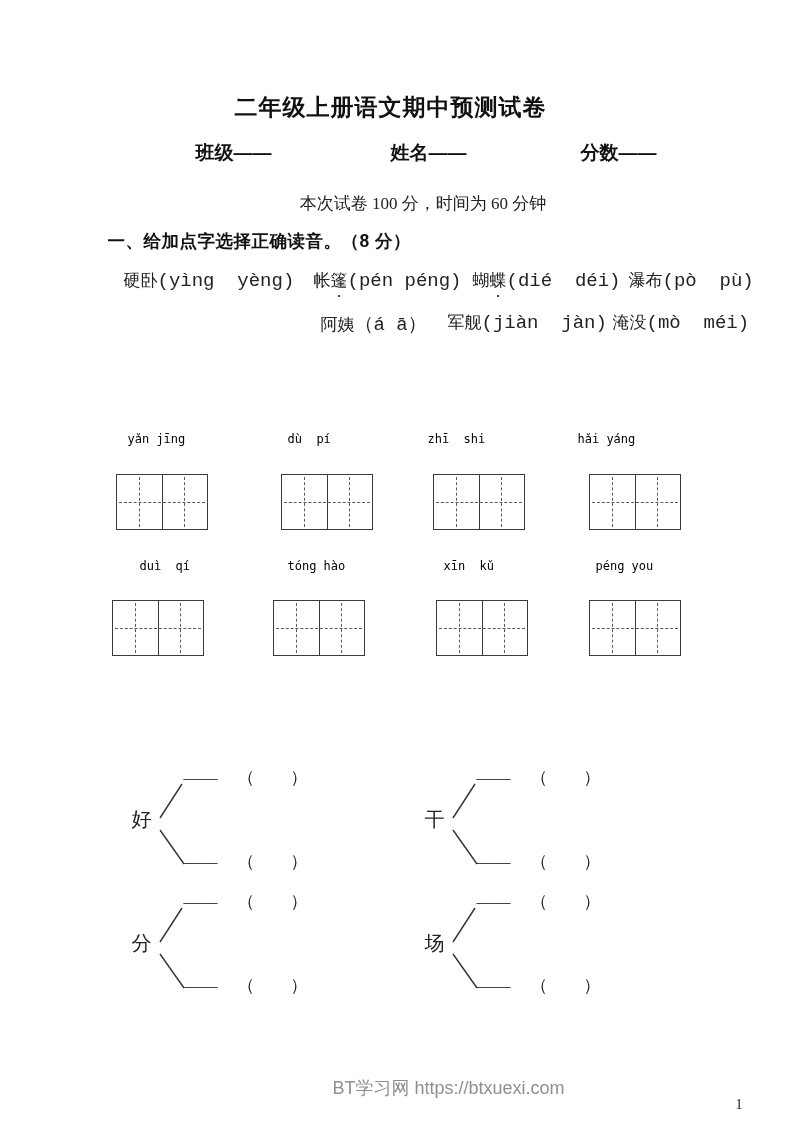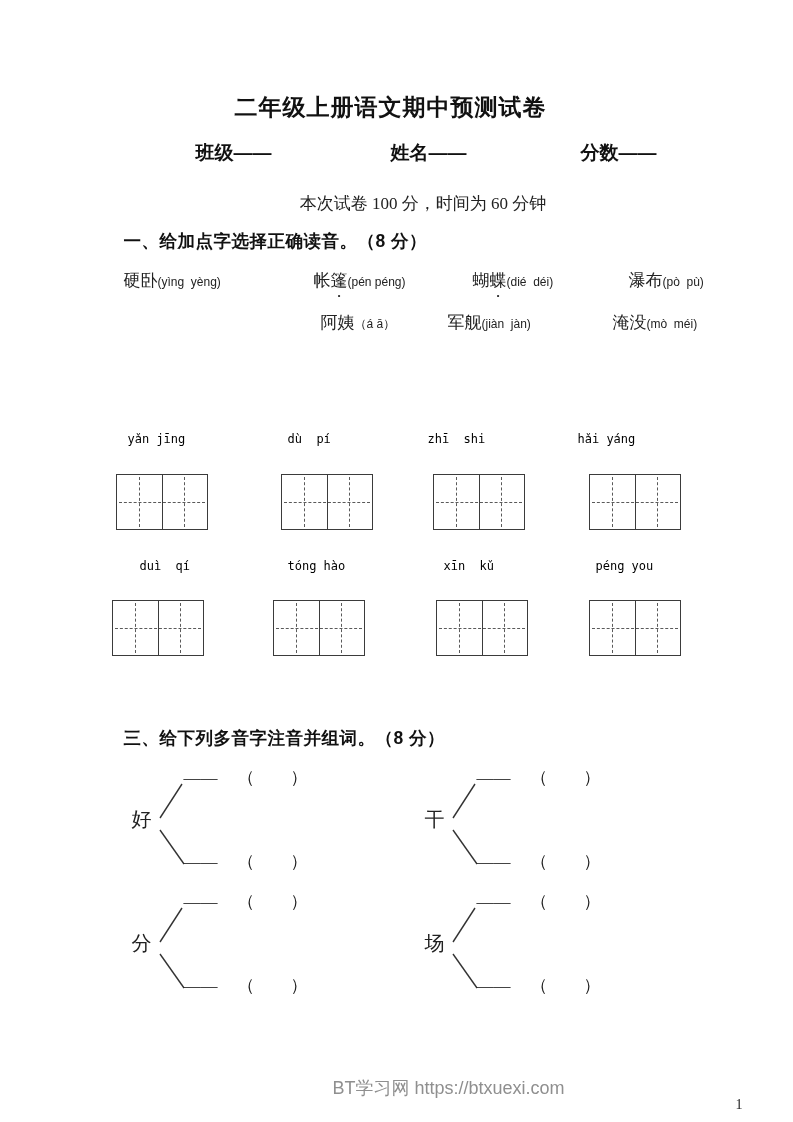--- a/index.html
+++ b/index.html
@@ -19,21 +19,21 @@
 
   .sec-heading { font-size:17.5px; color:#111; letter-spacing:0.5px; }
 
   .s1item { font-size:17px; white-space:pre; color:#222; }
   .s1item .wpre, .s1item .dotchar { font-size:17px; }
   .dotchar { position:relative; display:inline-block; }
   .dotchar:not(:empty)::after {
     content:"•"; position:absolute; left:50%; transform:translateX(-50%);
     bottom:-9px; font-size:9px; color:#222; line-height:1;
   }
-  .s1item .pinyin { font-family:Liberation Sans, sans-serif; font-size:12px; white-space:pre; }
+  .s1item .pinyin { font-family:Liberation Mono, monospace; font-size:19px; white-space:pre; }
 
   .s2pinyin { font-size:12px; white-space:pre; color:#000000; font-family:"DejaVu Sans Mono","Liberation Mono",monospace; }
 
   .tian { position:absolute; width:92px; height:56px; border:1.6px solid #3b3b3b; background:#fff; }
   .tian i { display:block; }
   .tian .v-solid { position:absolute; left:50%; top:0; bottom:0; width:0; border-left:1.6px solid #3b3b3b; }
   .tian .v-dash  { position:absolute; top:2px; bottom:2px; width:0; border-left:1.4px dashed #5a5a5a; }
   .tian .v-dash.d1 { left:25%; } .tian .v-dash.d2 { left:75%; }
   .tian .h-dash  { position:absolute; top:50%; left:2px; right:2px; height:0; border-top:1.4px dashed #5a5a5a; }
 
@@ -54,21 +54,21 @@
 <body>
 
 <div class="page">
 
   <div class="abs title-wrap hei">二年级上册语文期中预测试卷</div>
   <span class="abs field-label hei" style="left:160px;">班级——</span>
   <span class="abs field-label hei" style="left:355px;">姓名——</span>
   <span class="abs field-label hei" style="left:545px;">分数——</span>
   <div class="abs subtitle-wrap song">本次试卷 100 分，时间为 60 分钟</div>
 
-  <div class="abs sec-heading hei" style="left:88px; top:221px;">一、给加点字选择正确读音。（8 分）</div>
+  <div class="abs sec-heading hei" style="left:72px; top:221px;">一、给加点字选择正确读音。（8 分）</div>
 
   <span class="abs s1item song" style="left:88px; top:261px;"><span class="wpre">硬卧</span><span class="dotchar"></span><span class="pinyin">(yìng  yèng)</span></span>
   <span class="abs s1item song" style="left:278px; top:261px;"><span class="wpre">帐</span><span class="dotchar">篷</span><span class="pinyin">(pén péng)</span></span>
   <span class="abs s1item song" style="left:437px; top:261px;"><span class="wpre">蝴</span><span class="dotchar">蝶</span><span class="pinyin">(dié  déi)</span></span>
   <span class="abs s1item song" style="left:593px; top:261px;"><span class="wpre">瀑布</span><span class="dotchar"></span><span class="pinyin">(pò  pù)</span></span>
   <span class="abs s1item song" style="left:285px; top:303px;"><span class="wpre">阿姨</span><span class="dotchar"></span><span class="pinyin">（á ā）</span></span>
   <span class="abs s1item song" style="left:412px; top:303px;"><span class="wpre">军舰</span><span class="dotchar"></span><span class="pinyin">(jiàn  jàn)</span></span>
   <span class="abs s1item song" style="left:577px; top:303px;"><span class="wpre">淹没</span><span class="dotchar"></span><span class="pinyin">(mò  méi)</span></span>
 
 
@@ -125,21 +125,20 @@
       <i class="v-dash d2"></i>
       <i class="h-dash"></i>
     </div>
   <div class="tian" style="left:553px; top:592px;">
       <i class="v-solid"></i>
       <i class="v-dash d1"></i>
       <i class="v-dash d2"></i>
       <i class="h-dash"></i>
     </div>
 
-  <div class="abs sec-heading hei" style="left:88px; top:718px;">三、给下列多音字注音并组词。（8 分）</div>
 
   <div class="poly-group" style="left:96px; top:758px;">
     <span class="poly-char">好</span>
     <svg class="branches" width="40" height="100" viewBox="0 0 40 100">
       <line x1="8" y1="46" x2="30" y2="12"></line>
       <line x1="8" y1="58" x2="32" y2="92"></line>
     </svg>
     <div class="slot top"><span class="dash">——</span><span class="open">（</span><span class="close">）</span></div>
     <div class="slot bottom"><span class="dash">——</span><span class="open">（</span><span class="close">）</span></div>
   </div>

